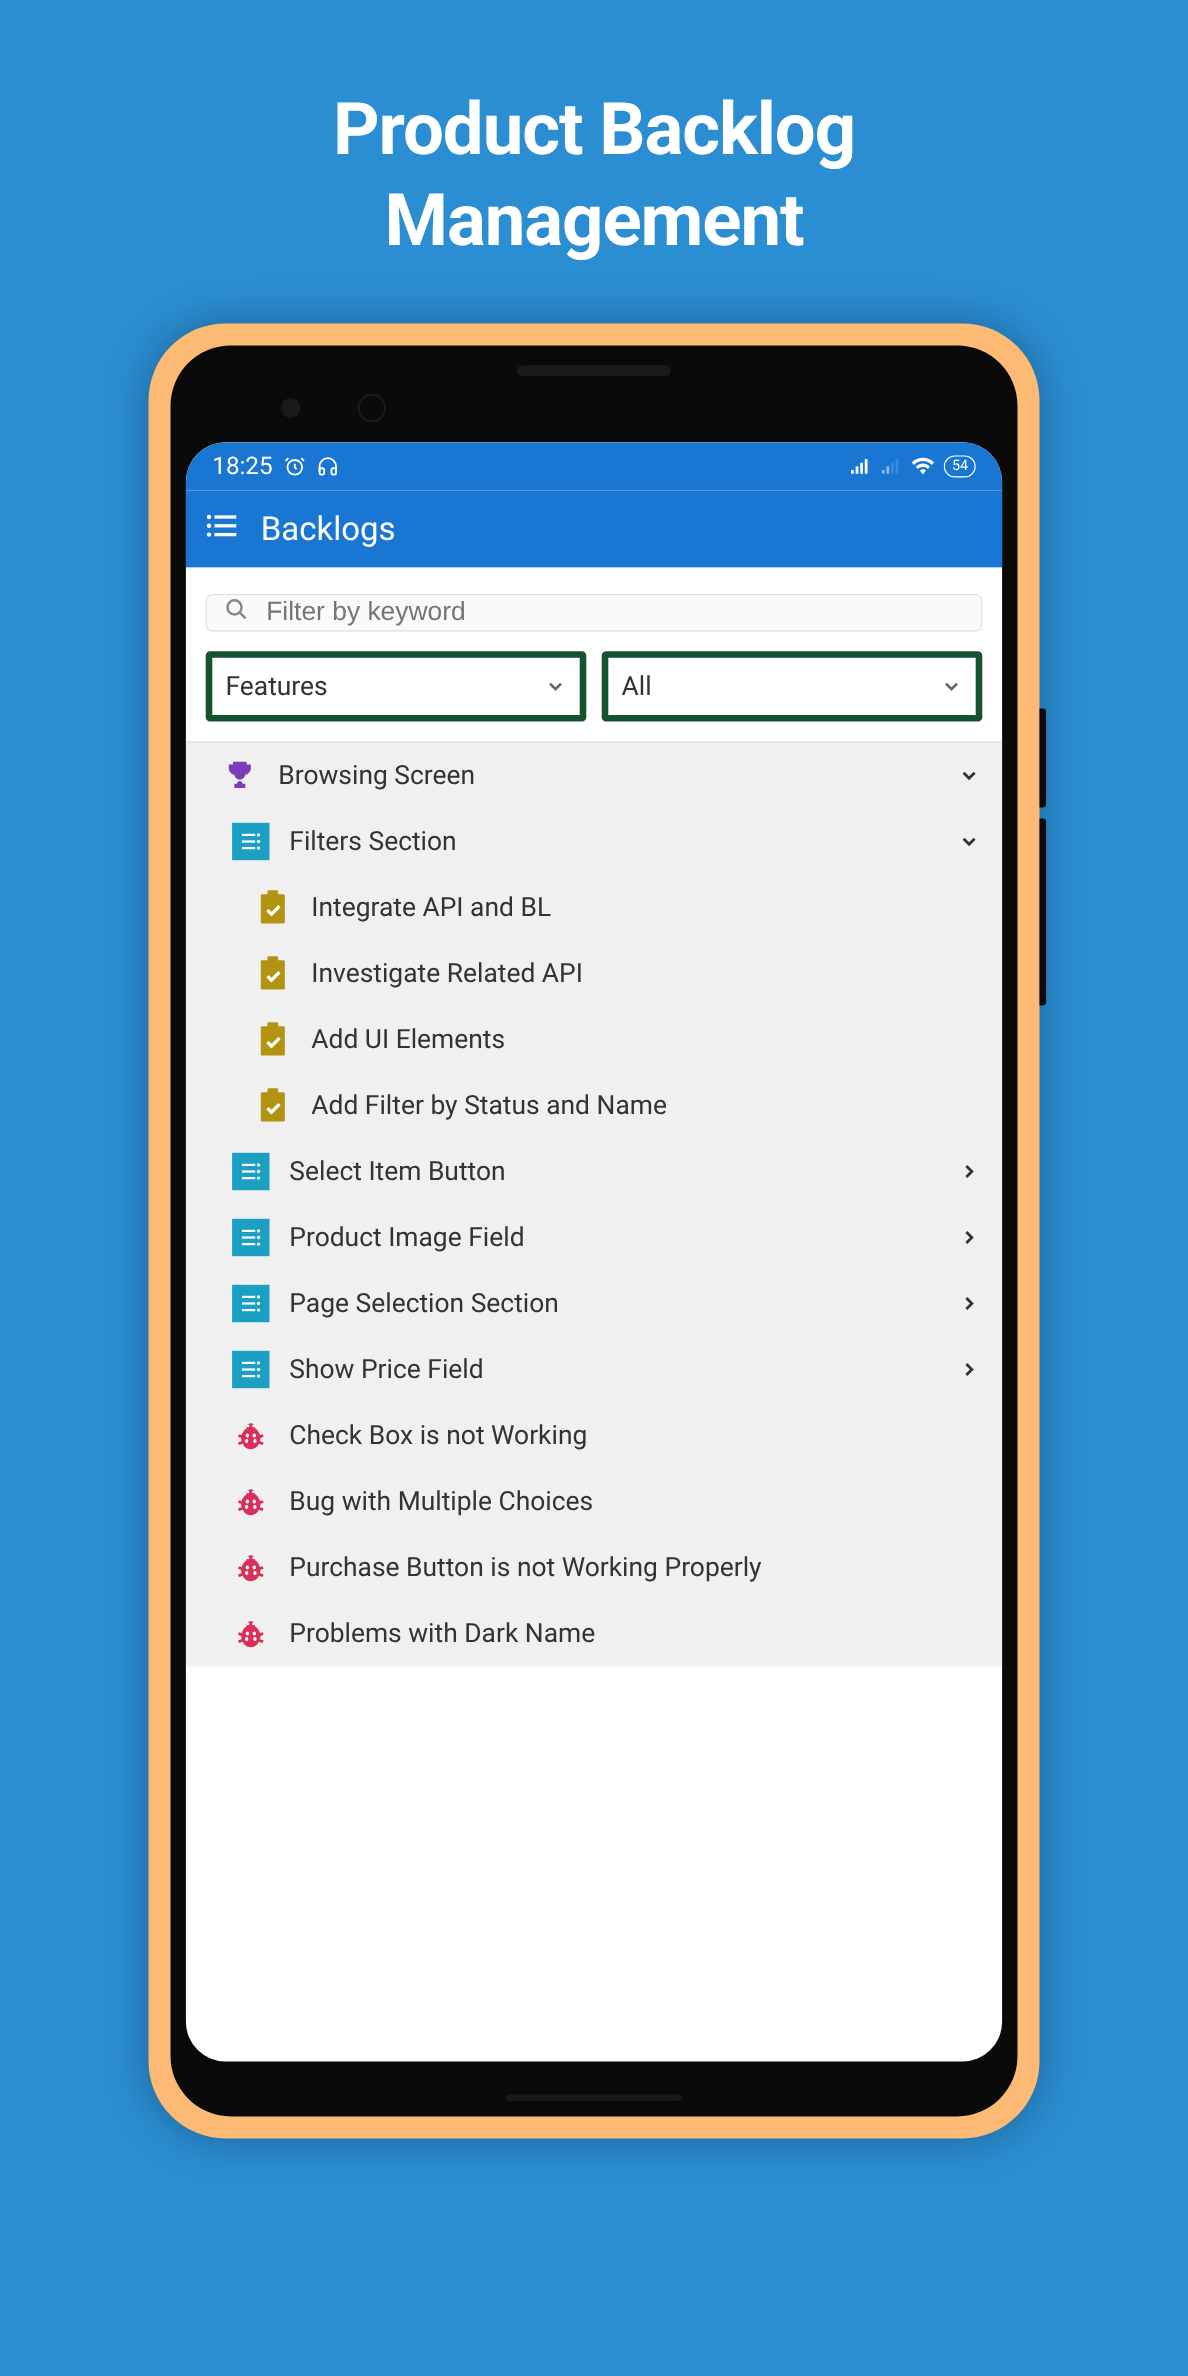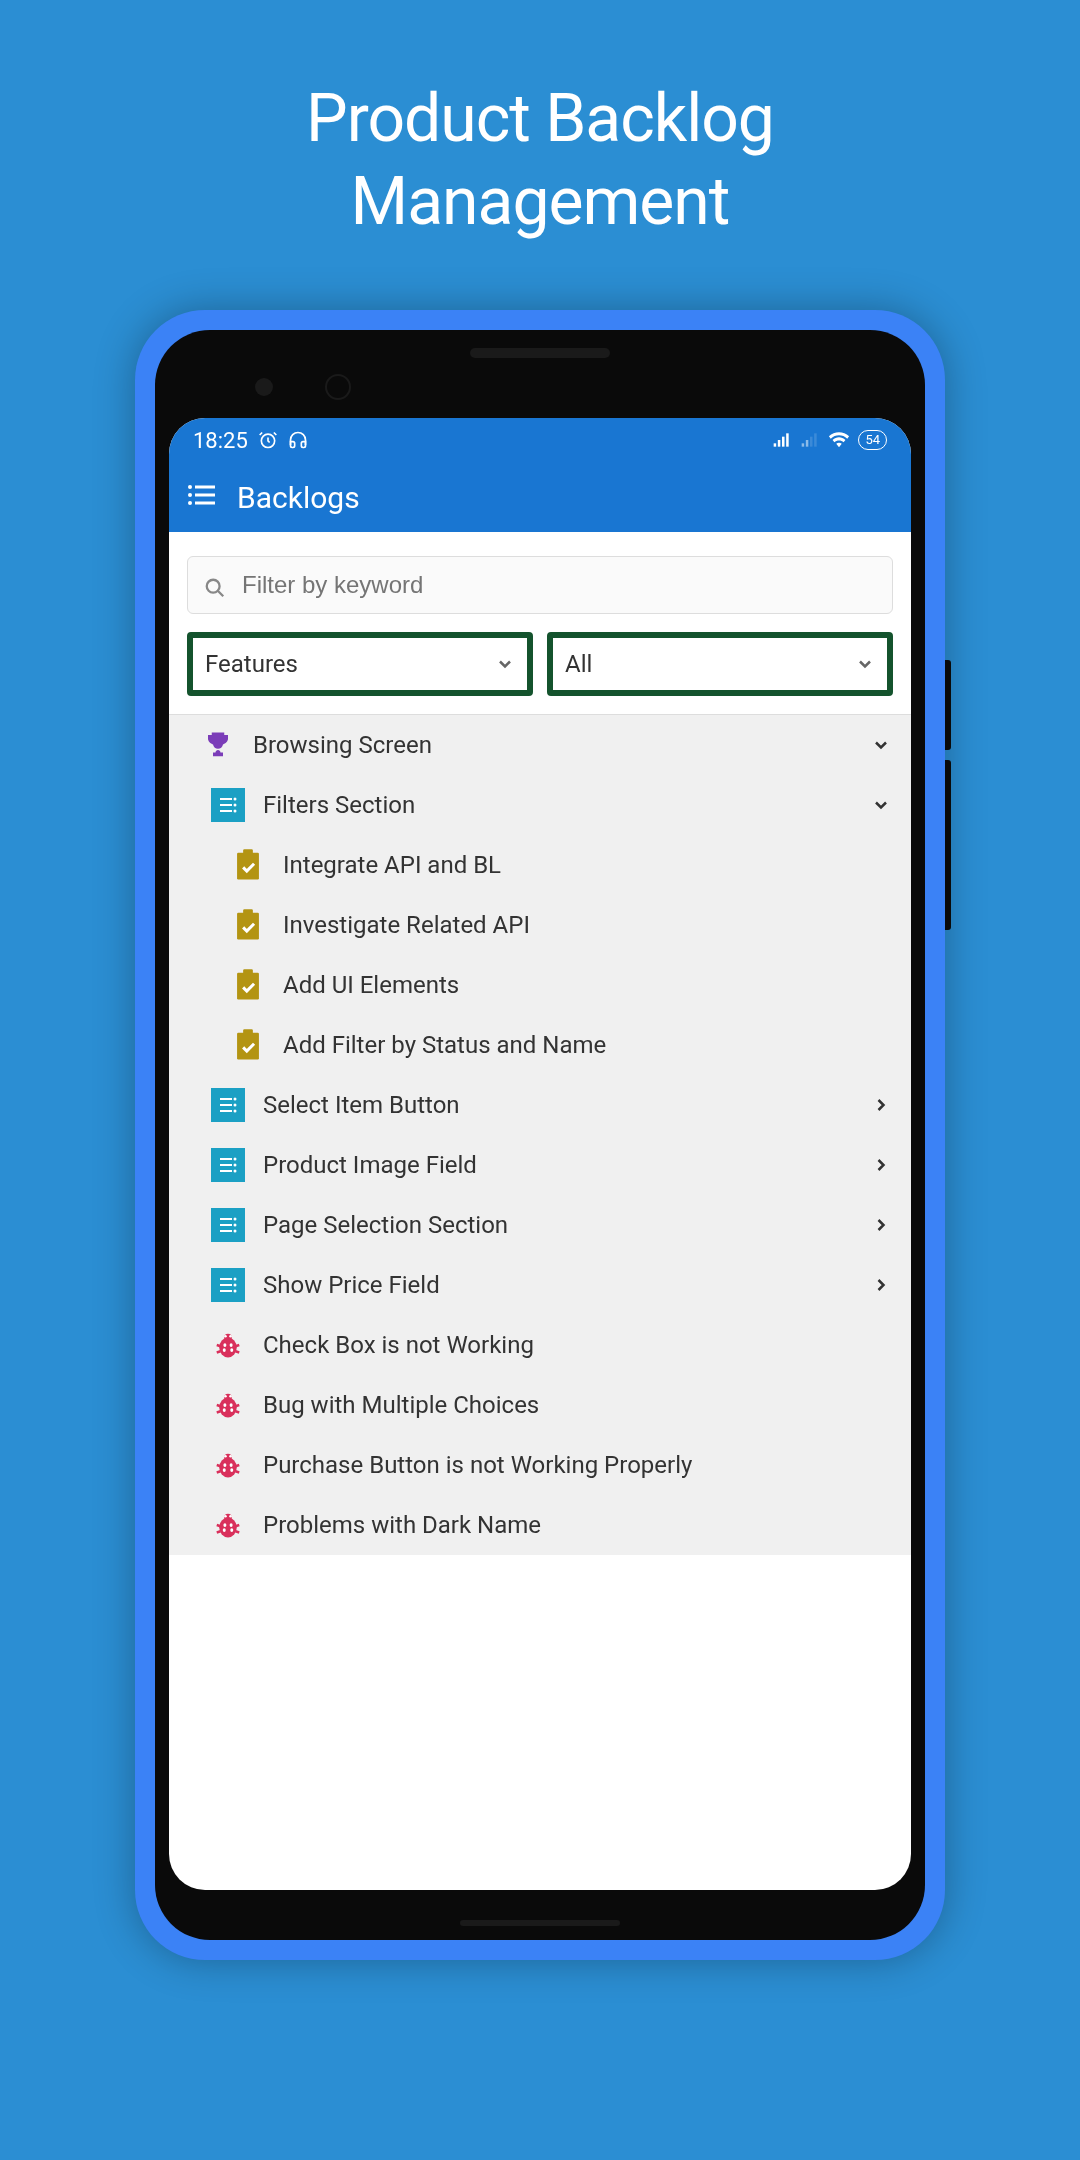--- a/index.html
+++ b/index.html
@@ -11,34 +11,34 @@
       width: 1080px;
       height: 2160px;
       background: #2b8ed3;
       font-family: -apple-system, BlinkMacSystemFont, 'Segoe UI', Roboto, Arial, sans-serif;
       position: relative;
       overflow: hidden;
     }
     .promo-title {
       color: white;
       font-size: 66px;
-      font-weight: 400;
+      font-weight: 700;
       text-align: center;
       padding-top: 78px;
       line-height: 1.25;
       letter-spacing: -1px;
     }
     .phone-frame {
       position: absolute;
-      top: 310px;
+      top: 294px;
       left: 50%;
       transform: translateX(-50%);
       width: 810px;
       height: 1650px;
-      background: #3b82f6;
+      background: #fdba74;
       border-radius: 70px;
       padding: 20px;
       box-shadow: 0 0 40px rgba(0,0,0,0.3);
     }
     .phone-inner {
       width: 100%;
       height: 100%;
       background: #0a0a0a;
       border-radius: 55px;
       overflow: hidden;
@@ -119,24 +119,24 @@
       color: white;
       font-size: 30px;
       font-weight: 400;
     }
     .filter-section {
       background: white;
       padding: 24px 18px 18px 18px;
     }
     .search-box {
       display: flex;
-      align-items: flex-end;
+      align-items: flex-start;
       border: 1px solid #ddd;
       border-radius: 6px;
-      padding: 14px 16px;
+      padding: 2px 16px;
       gap: 16px;
       margin-bottom: 18px;
       background: #fafafa;
     }
     .search-icon {
       color: #777;
     }
     .search-input {
       border: none;
       outline: none;

